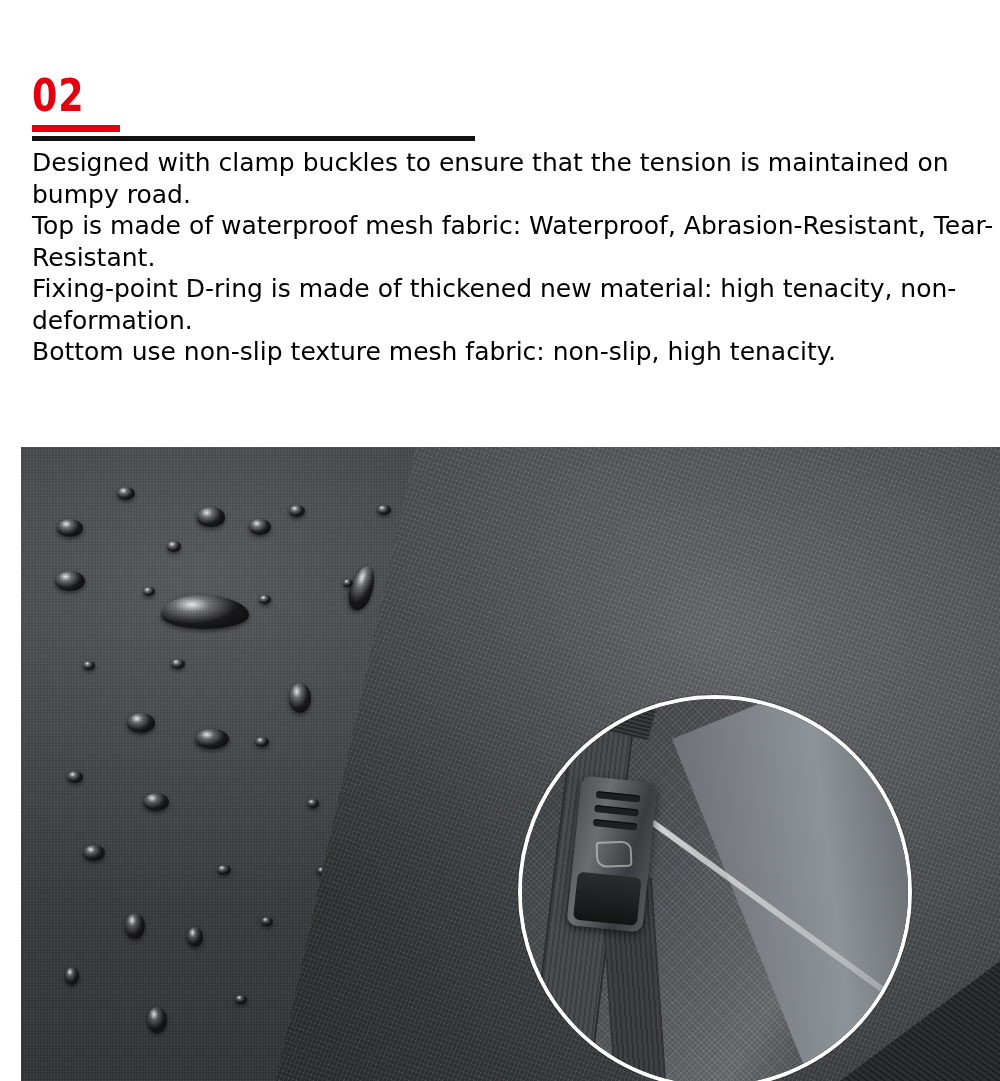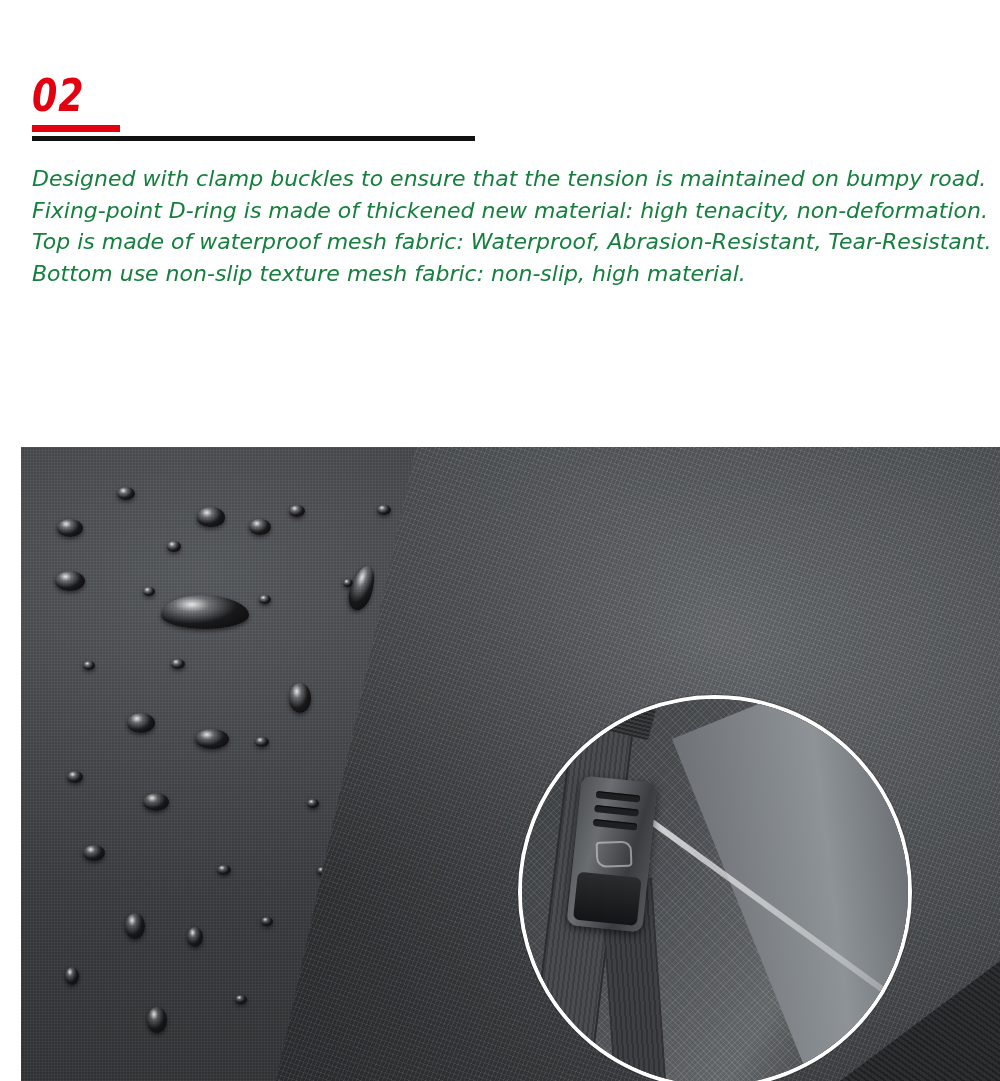--- a/index.html
+++ b/index.html
@@ -16,21 +16,20 @@
   .page {
     position: relative;
     width: 1000px;
     height: 1081px;
     background: #ffffff;
   }
 
   
   .header {
     padding: 74px 0 0 32px;
-    font-style: italic;
   }
   .section-number {
     font-family: "DejaVu Sans", sans-serif;
     font-weight: 700;
     font-size: 44px;
     line-height: 44px;
     letter-spacing: 1px;
     color: #e3000f;
     display: inline-block;
     font-stretch: condensed;
@@ -53,24 +52,24 @@
     font-family: "DejaVu Sans", sans-serif;
     font-weight: 700;
     font-size: 40px;
     line-height: 46px;
     color: #111111;
     margin-top: 16px;
     letter-spacing: -0.5px;
     white-space: nowrap;
   }
   .desc {
-    margin-top: 22px;
-    font-size: 22px;
+    margin-top: 6px;
+    font-size: 25px;
     line-height: 31.5px;
-    color: #15803d;
+    color: #000000;
     max-width: 962px;
     font-family: "DejaVu Sans", sans-serif;
   }
   .desc p {
     margin: 0;
   }
 
   
   .photo {
     position: absolute;
@@ -255,23 +254,23 @@
 <body>
 
 <div class="page">
 
   <div class="header">
     <div class="section-number">02</div>
     <div class="rule-red"></div>
     <div class="rule-black"></div>
     <div class="desc">
       <p>Designed with clamp buckles to ensure that the tension is maintained on bumpy road.</p>
+      <p>Top is made of waterproof mesh fabric: Waterproof, Abrasion-Resistant, Tear-Resistant.</p>
       <p>Fixing-point D-ring is made of thickened new material: high tenacity, non-deformation.</p>
-      <p>Top is made of waterproof mesh fabric: Waterproof, Abrasion-Resistant, Tear-Resistant.</p>
-      <p>Bottom use non-slip texture mesh fabric: non-slip, high material.</p>
+      <p>Bottom use non-slip texture mesh fabric: non-slip, high tenacity.</p>
     </div>
   </div>
 
   <div class="photo">
     <div class="panel-left"></div>
 
     <div class="drop" style="left:36px;  top:72px;  width:26px; height:18px;"></div>
     <div class="drop" style="left:96px;  top:40px;  width:18px; height:13px;"></div>
     <div class="drop" style="left:146px; top:94px;  width:14px; height:11px;"></div>
     <div class="drop" style="left:176px; top:60px;  width:28px; height:20px; border-radius:50% 50% 45% 45%;"></div>

